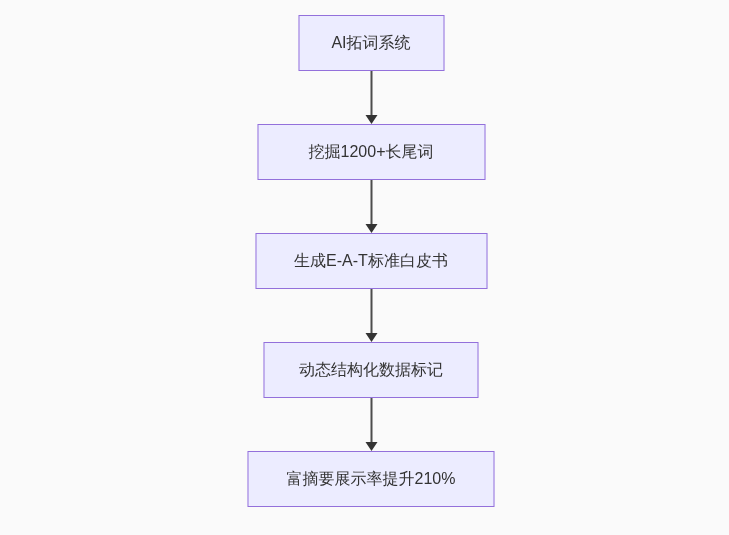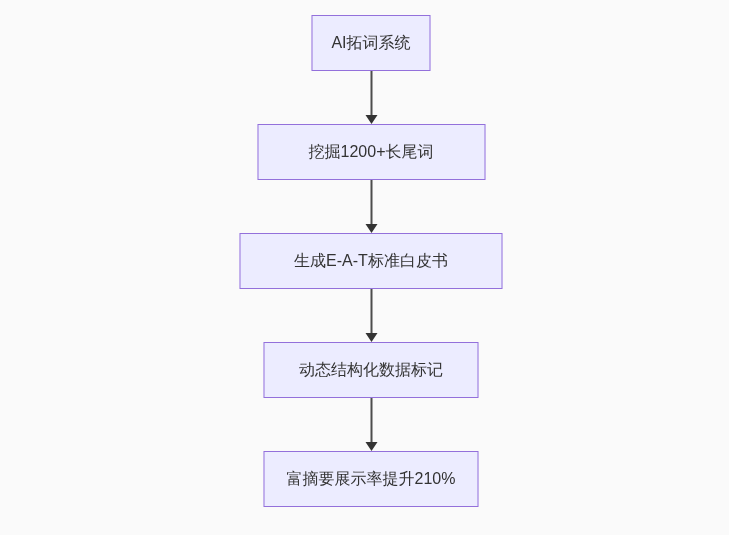--- a/index.html
+++ b/index.html
@@ -31,25 +31,25 @@
     display: flex;
     align-items: center;
     justify-content: center;
     background: #ECECFF;
     border: 1.5px solid #9370DB;
     color: #333333;
     font-size: 16px;
     white-space: nowrap;
     text-align: center;
   }
-  .n1 { width: 119px; }
+  .n1 { width: 146px; }
   .n2 { width: 228px; }
-  .n3 { width: 263px; }
+  .n3 { width: 232px; }
   .n4 { width: 215px; }
-  .n5 { width: 215px; }
+  .n5 { width: 247px; }
   .edge {
     position: relative;
     width: 14px;
     height: 53px;
   }
   .edge .line {
     position: absolute;
     left: 50%;
     transform: translateX(-50%);
     top: 0;

